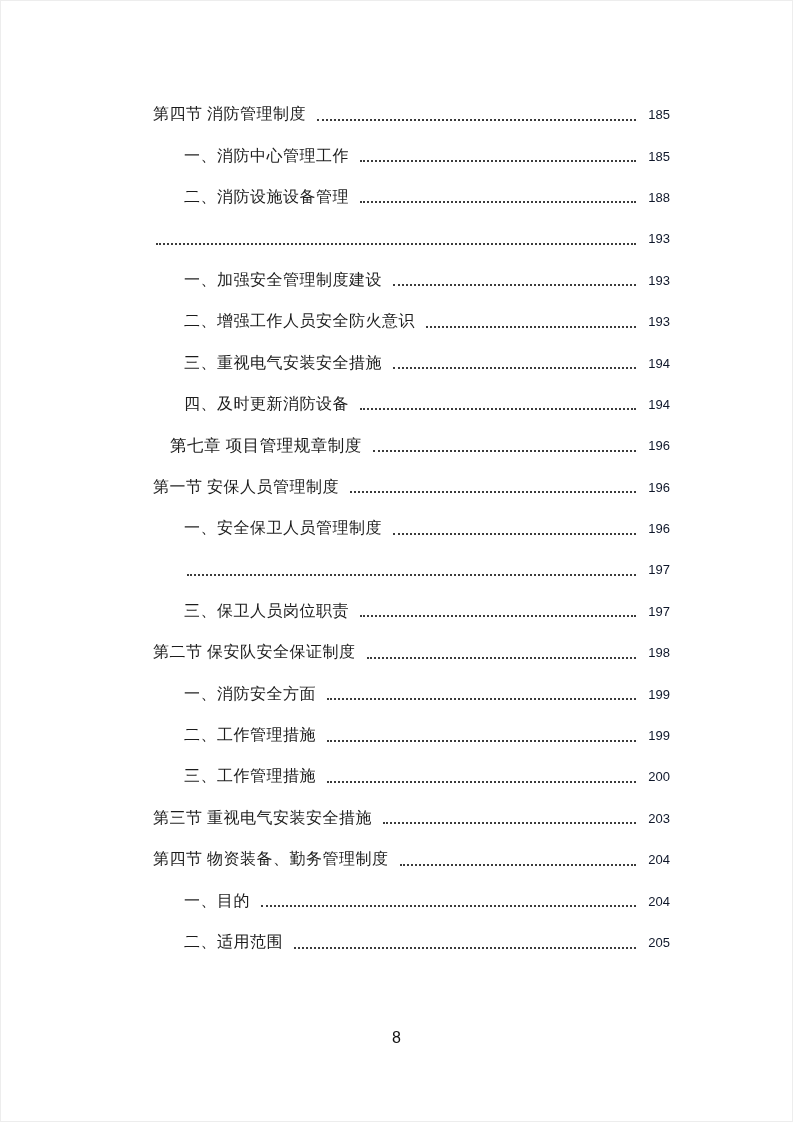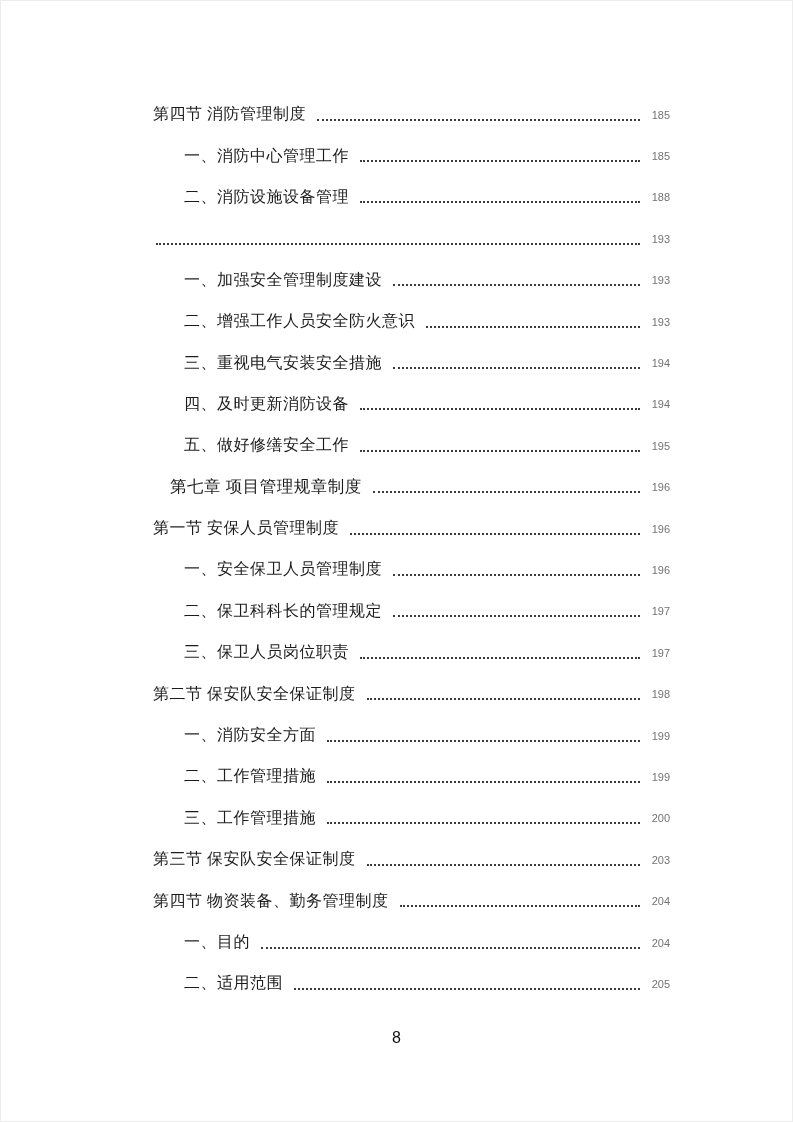--- a/index.html
+++ b/index.html
@@ -40,23 +40,23 @@
     flex: 1 1 auto;
     height: 0;
     margin: 0 4px 0 3px;
     border-bottom: 2.2px dotted #3b3b3b;
     transform: translateY(5px);
     min-width: 12px;
   }
   .pagenum {
     flex: 0 0 auto;
     font-family: "Liberation Sans", "DejaVu Sans", sans-serif;
-    font-size: 11px;
+    font-size: 13px;
     letter-spacing: 0;
-    color: #737373;
+    color: #0f172a;
   }
   .footer {
     position: absolute;
     top: 1028px;
     left: 0;
     right: 0;
     text-align: center;
     font-family: "Liberation Sans", "DejaVu Sans", sans-serif;
     font-size: 16px;
     color: #111111;
@@ -99,42 +99,36 @@
       <div class="row item">
     <span class="label">三、重视电气安装安全措施</span>
     <span class="dots"></span>
     <span class="pagenum">194</span>
   </div>
       <div class="row item">
     <span class="label">四、及时更新消防设备</span>
     <span class="dots"></span>
     <span class="pagenum">194</span>
   </div>
-      <div class="row item">
-    <span class="label">五、做好修缮安全工作</span>
-    <span class="dots"></span>
-    <span class="pagenum">195</span>
-  </div>
       <div class="row chapter">
     <span class="label">第七章 项目管理规章制度</span>
     <span class="dots"></span>
     <span class="pagenum">196</span>
   </div>
       <div class="row section">
     <span class="label">第一节 安保人员管理制度</span>
     <span class="dots"></span>
     <span class="pagenum">196</span>
   </div>
       <div class="row item">
     <span class="label">一、安全保卫人员管理制度</span>
     <span class="dots"></span>
     <span class="pagenum">196</span>
   </div>
       <div class="row item">
-    <span class="label">二、保卫科科长的管理规定</span>
     <span class="dots"></span>
     <span class="pagenum">197</span>
   </div>
       <div class="row item">
     <span class="label">三、保卫人员岗位职责</span>
     <span class="dots"></span>
     <span class="pagenum">197</span>
   </div>
       <div class="row section">
     <span class="label">第二节 保安队安全保证制度</span>
@@ -150,21 +144,21 @@
     <span class="label">二、工作管理措施</span>
     <span class="dots"></span>
     <span class="pagenum">199</span>
   </div>
       <div class="row item">
     <span class="label">三、工作管理措施</span>
     <span class="dots"></span>
     <span class="pagenum">200</span>
   </div>
       <div class="row section">
-    <span class="label">第三节 保安队安全保证制度</span>
+    <span class="label">第三节 重视电气安装安全措施</span>
     <span class="dots"></span>
     <span class="pagenum">203</span>
   </div>
       <div class="row section">
     <span class="label">第四节 物资装备、勤务管理制度</span>
     <span class="dots"></span>
     <span class="pagenum">204</span>
   </div>
       <div class="row item">
     <span class="label">一、目的</span>

